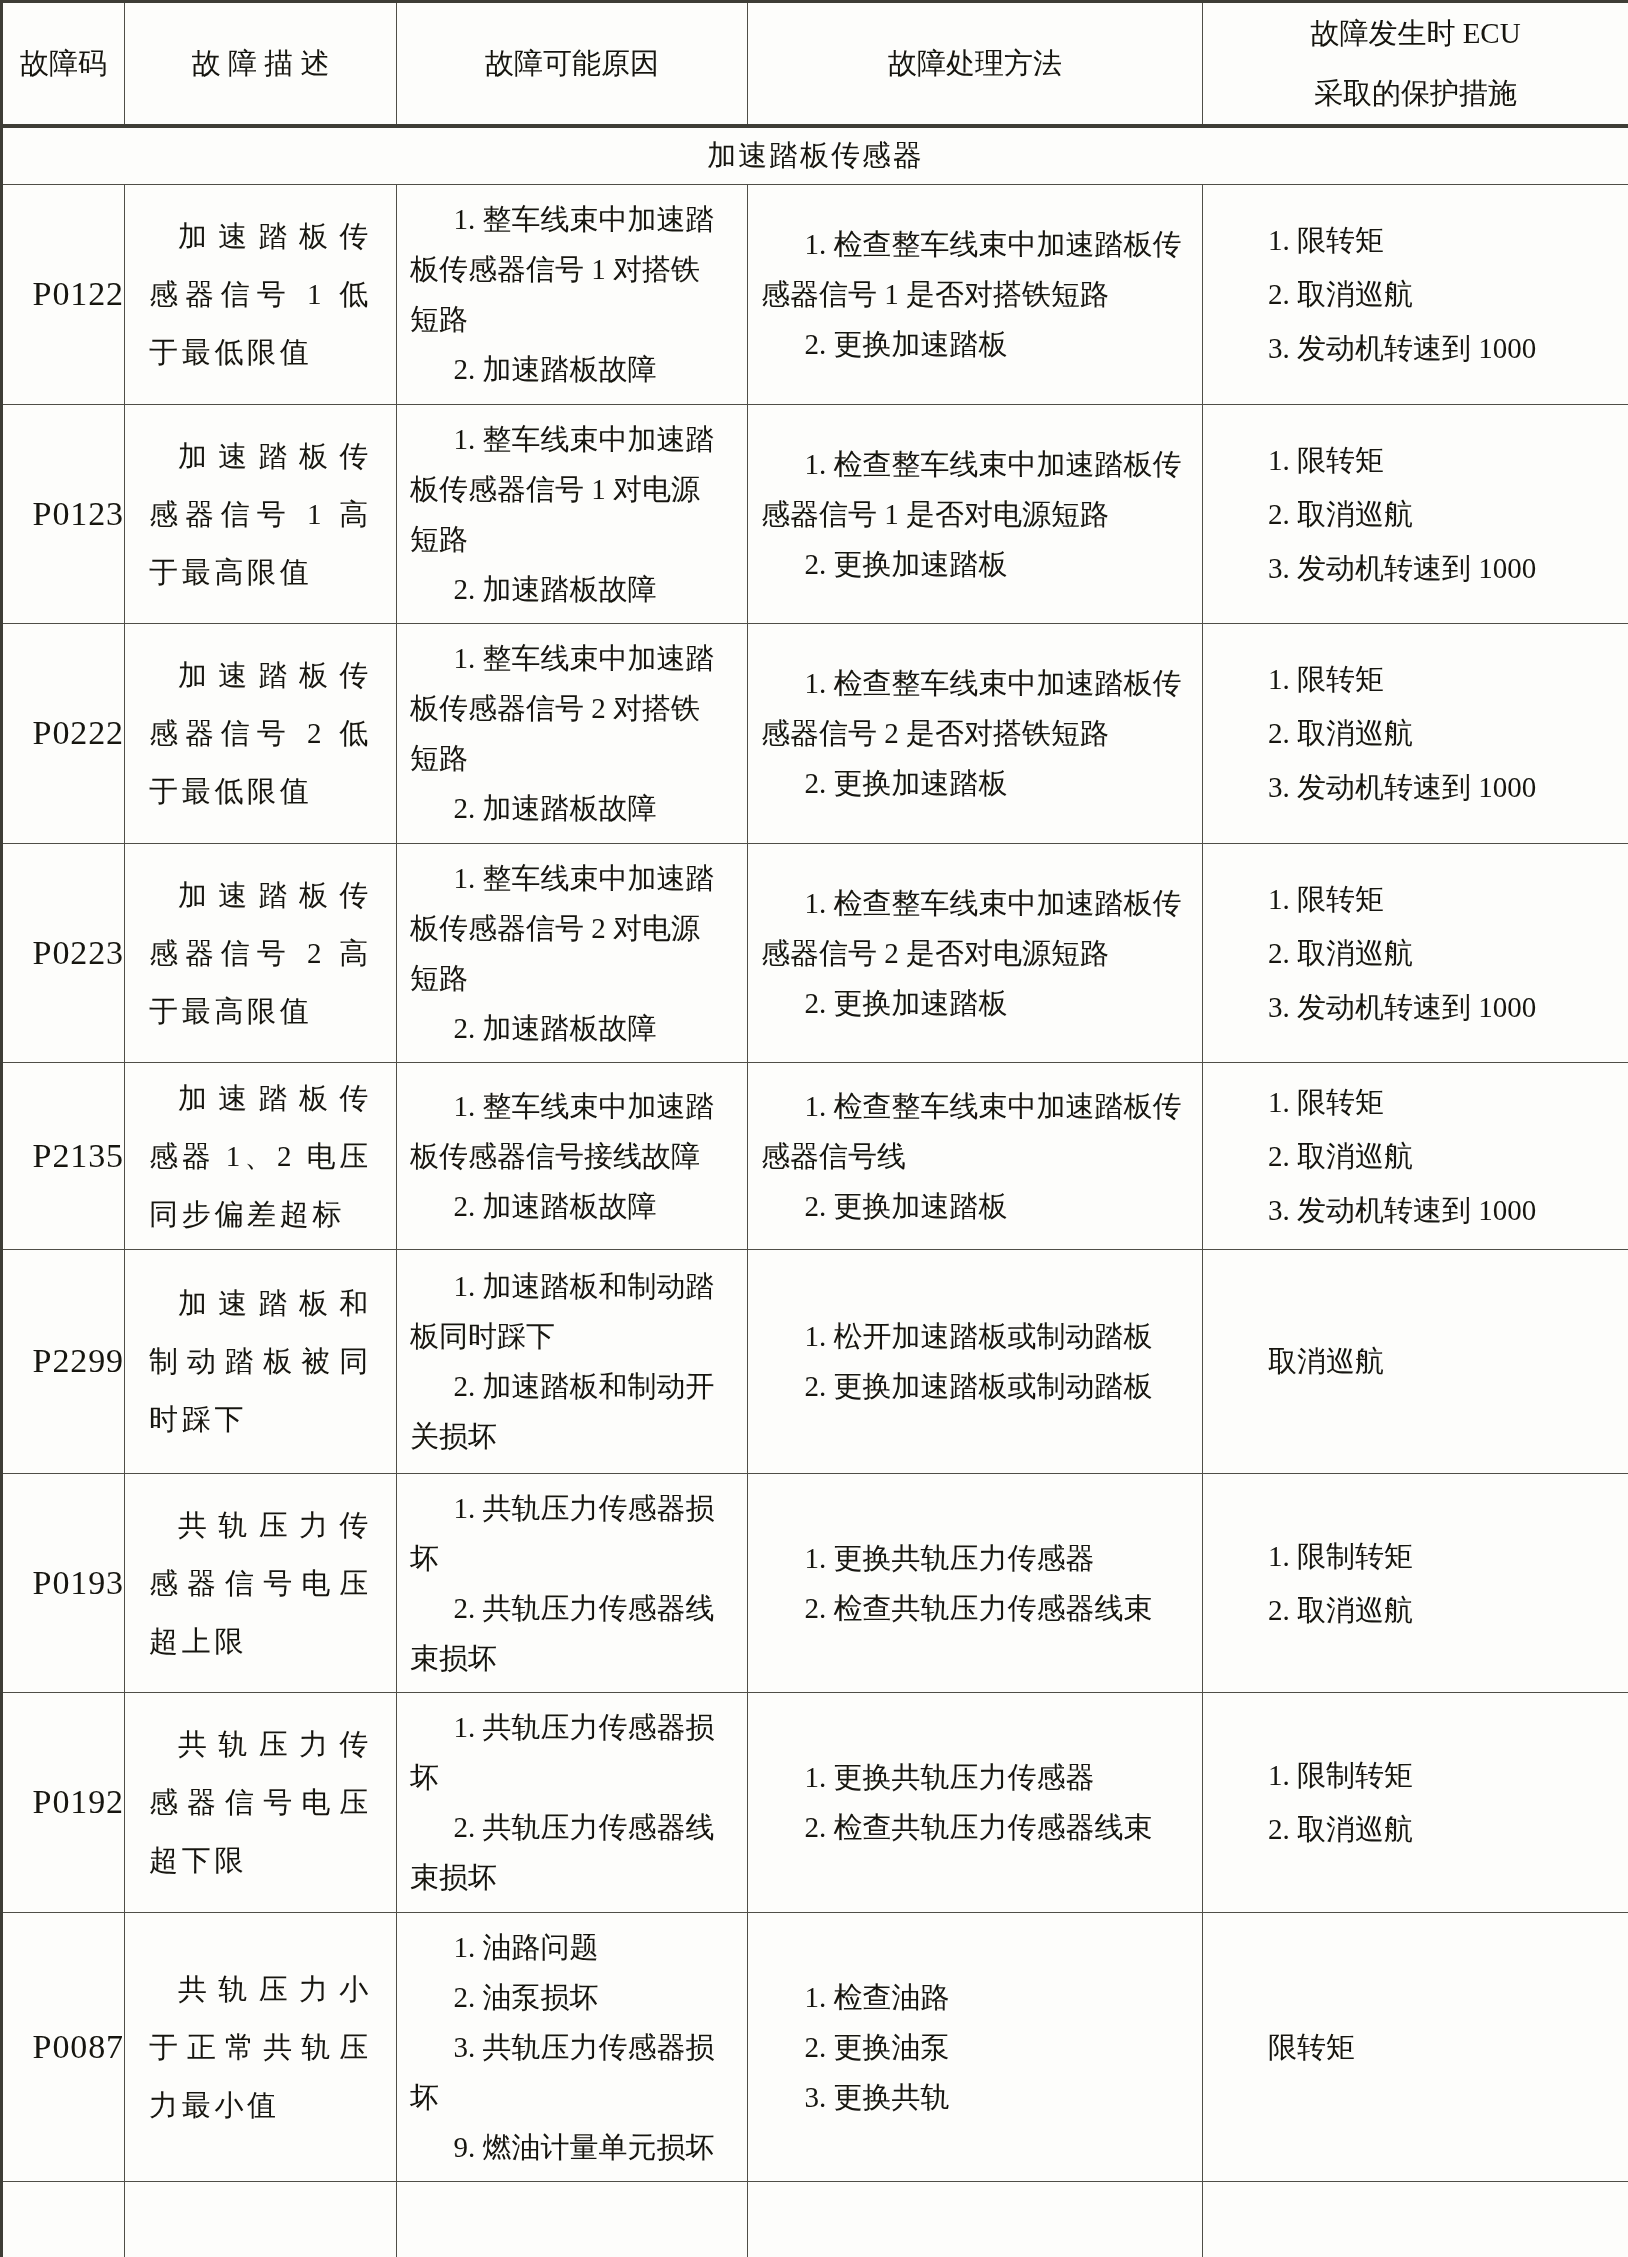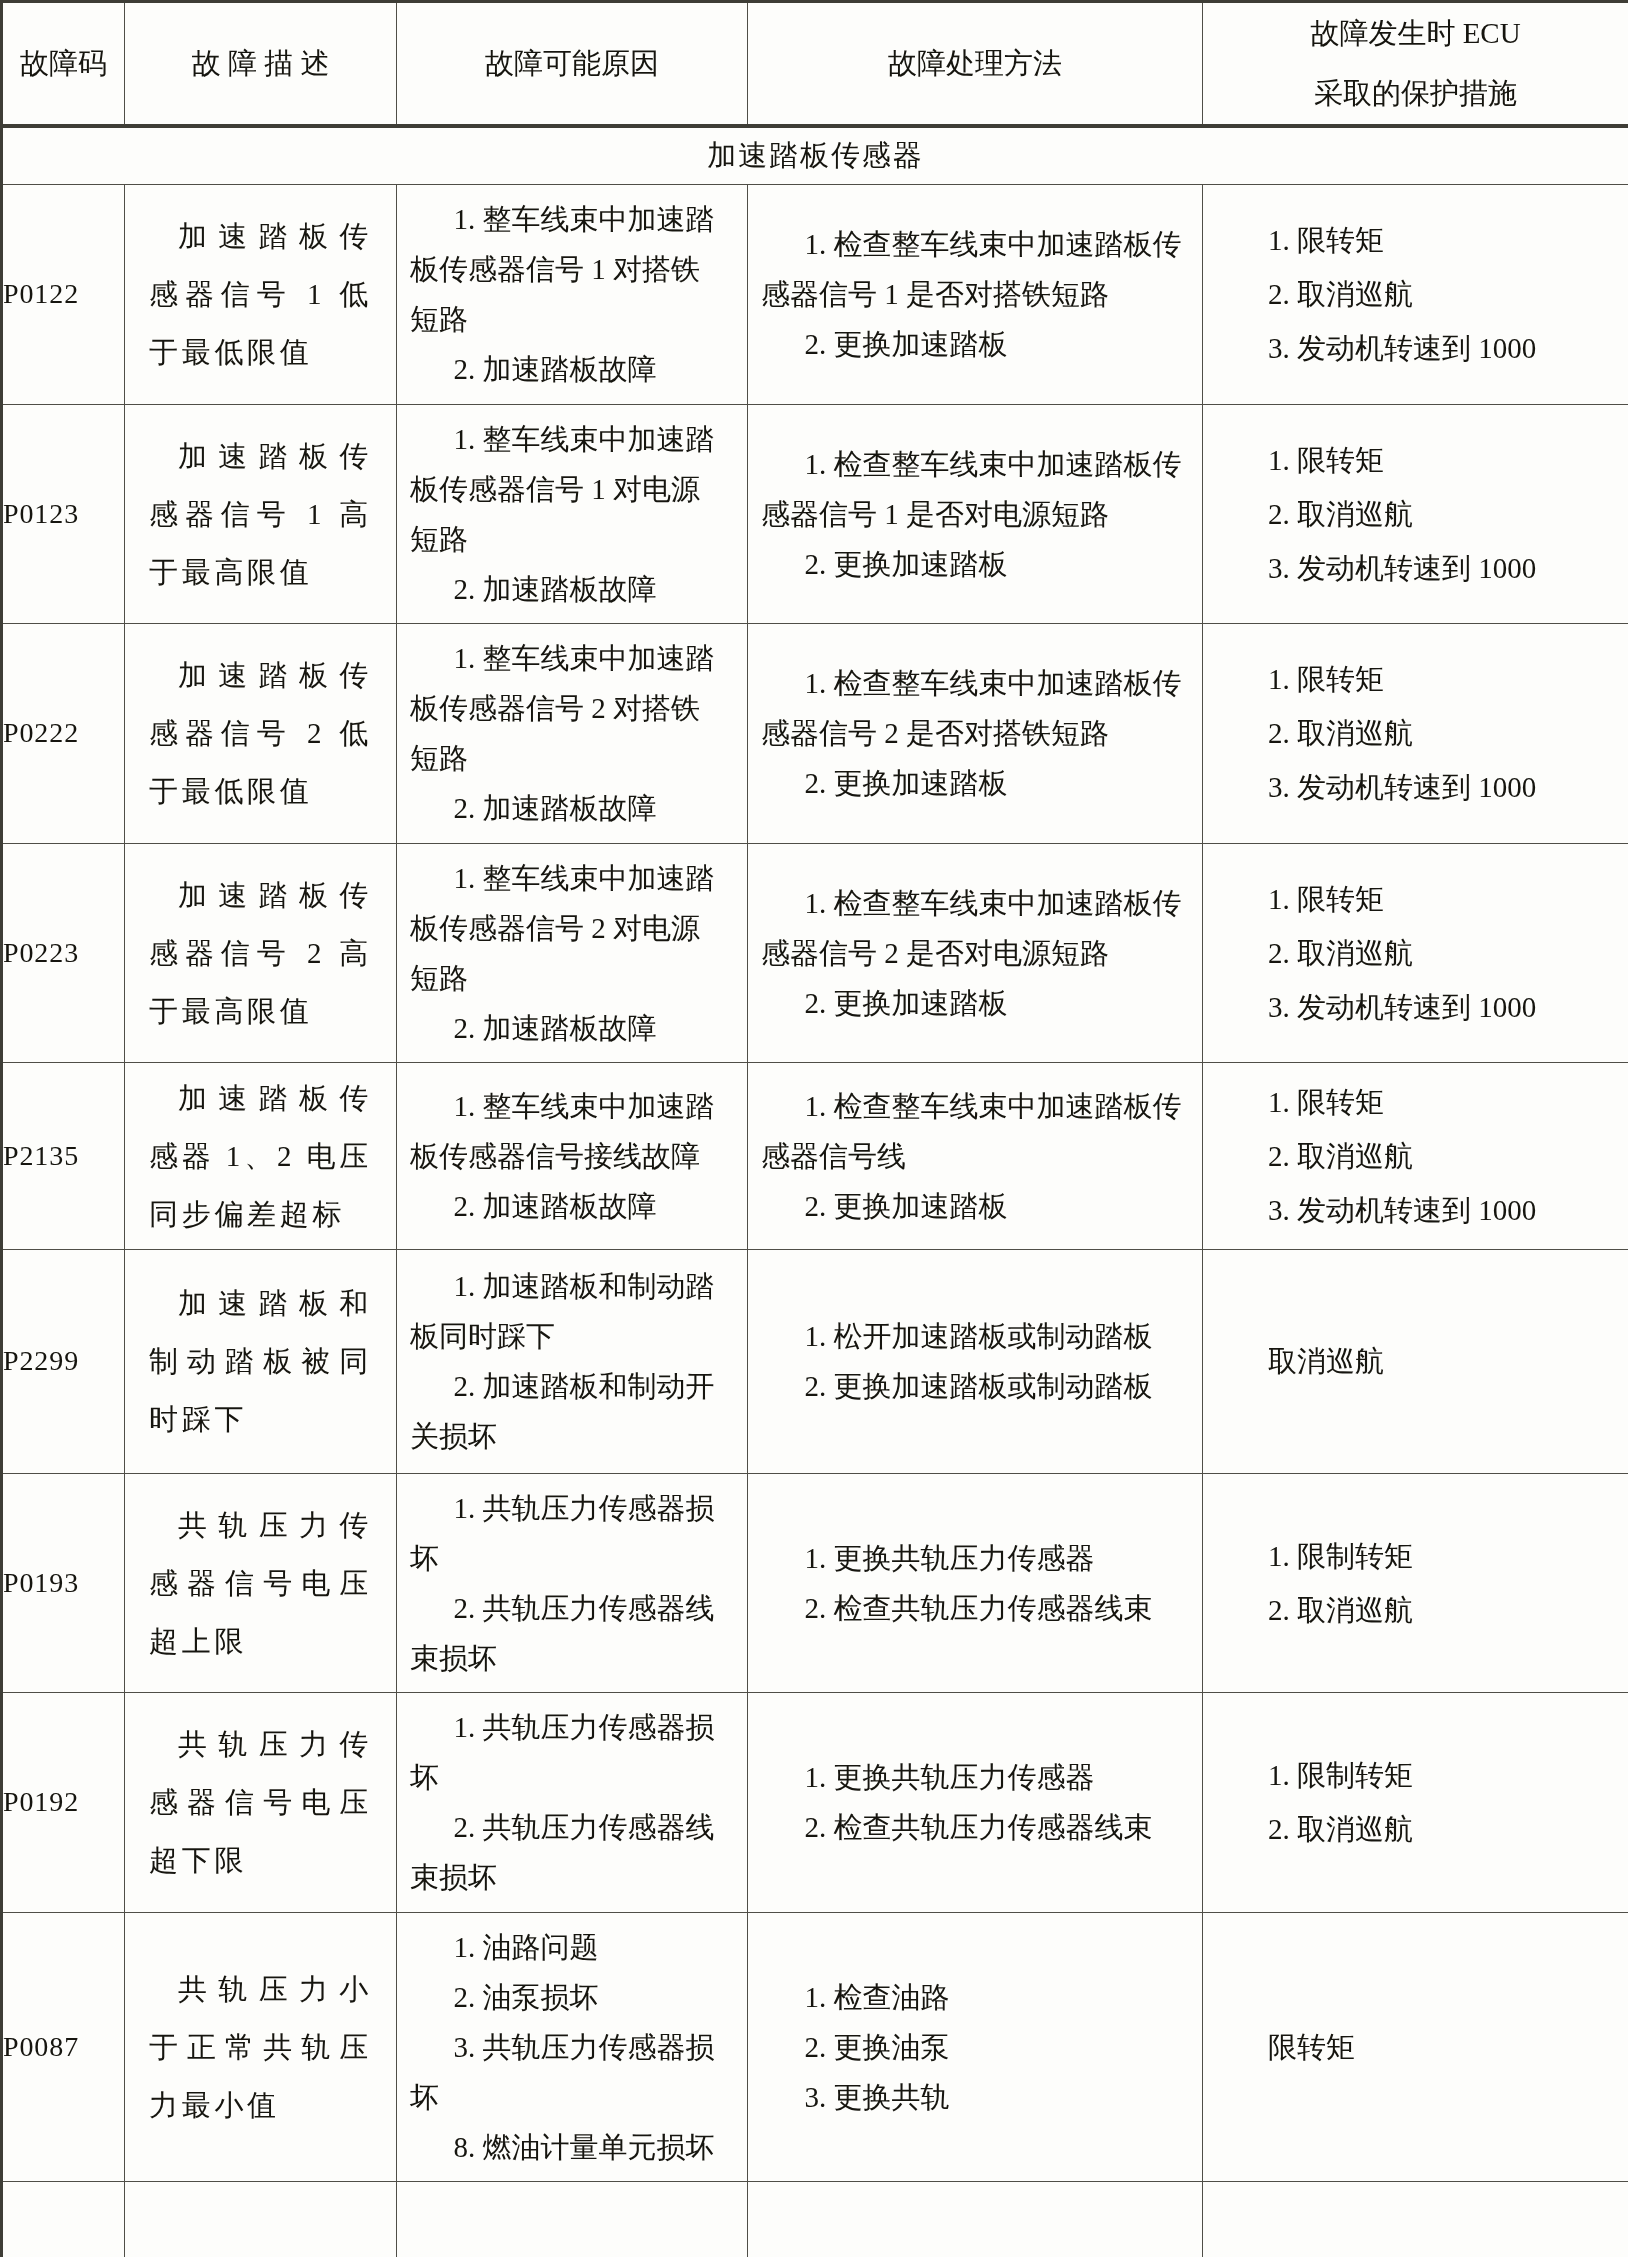--- a/index.html
+++ b/index.html
@@ -37,22 +37,22 @@
     line-height: 60px;
   }
   .hdr-line { line-height: 60px; }
   .section-row td {
     text-align: center;
     font-size: 29px;
     letter-spacing: 1.9px;
     height: 59px;
   }
   .code-cell {
-    text-align: left;
-    font-size: 28px;
+    text-align: right;
+    font-size: 34px;
     letter-spacing: 0.9px;
   }
   .desc-cell {
     font-size: 29px;
     line-height: 58px;
     padding: 5.6px 24px;
     letter-spacing: 3.7px;
     margin-left: 17px;
   }
   .desc-cell p {
@@ -254,21 +254,21 @@
         </tr>
         <tr style="height: 229px;">
           <td class="code-cell">P0087</td>
           <td class="desc-cell">
             <p>共轨压力小于正常共轨压力最小值</p>
           </td>
           <td class="list-cell">
             <p>1. 油路问题</p>
             <p>2. 油泵损坏</p>
             <p>3. 共轨压力传感器损坏</p>
-            <p>8. 燃油计量单元损坏</p>
+            <p>9. 燃油计量单元损坏</p>
           </td>
           <td class="list-cell">
             <p>1. 检查油路</p>
             <p>2. 更换油泵</p>
             <p>3. 更换共轨</p>
           </td>
           <td class="ecu-cell">
             <p>限转矩</p>
           </td>
         </tr>

